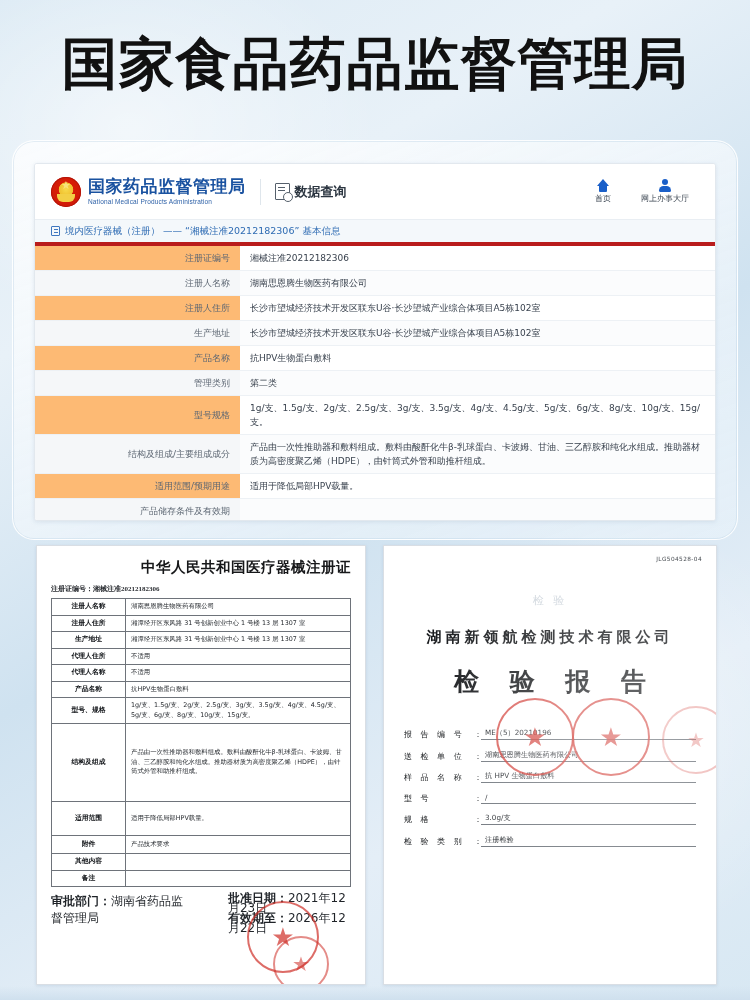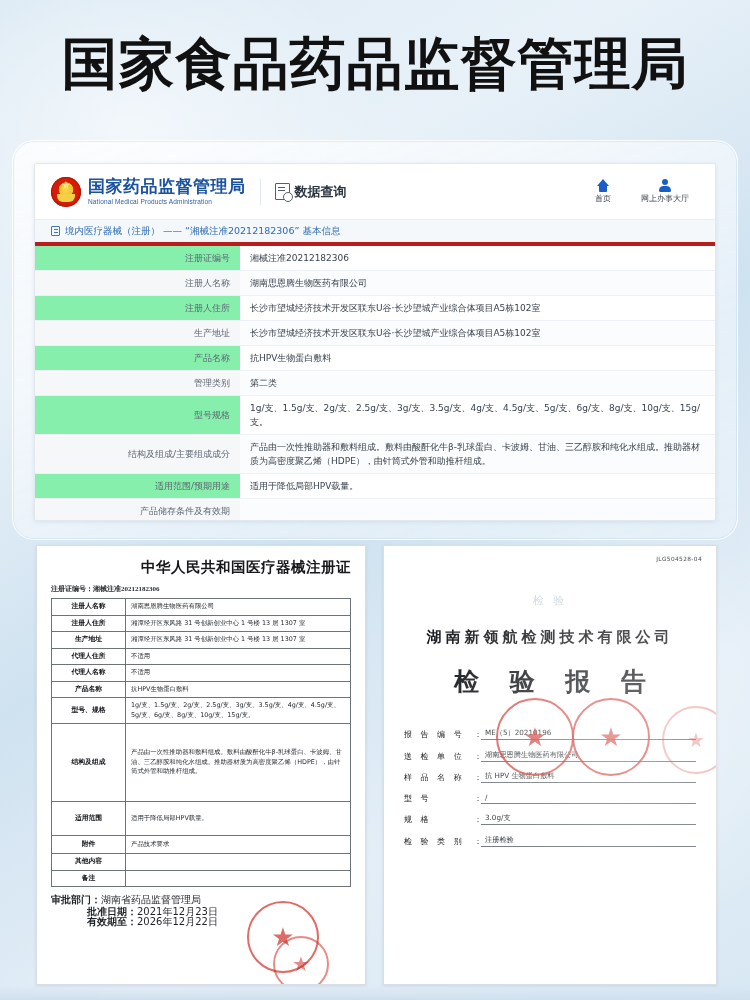--- a/index.html
+++ b/index.html
@@ -131,21 +131,21 @@
 
   
   .info-table{width:100%;border-collapse:collapse;}
   .info-table tr{border-bottom:1px solid #edf1f5;}
   .info-table td{
     font-family:"DejaVu Sans","Liberation Sans",sans-serif;
     font-size:9px;color:#4a5460;padding:5px 8px;vertical-align:middle;
     line-height:14px;
   }
   .info-table td.k{
-    width:205px;text-align:right;background:#86efac;color:#5d6773;padding-right:10px;
+    width:205px;text-align:right;background:#fdba74;color:#5d6773;padding-right:10px;
   }
   .info-table td.v{background:#fff;color:#39424e;padding-left:10px;}
   .info-table tr.alt td.k{background:#f5f7f9;}
   .info-table tr.alt td.v{background:#fbfcfd;}
 
   
   .docs{position:absolute;left:0;top:540px;width:750px;height:460px;}
   .paper{
     position:absolute;background:#fff;border:1px solid #d9dee4;
     box-shadow:0 1px 3px rgba(110,140,170,.2);overflow:hidden;
@@ -166,21 +166,21 @@
     border:1px solid #6e737a;font-family:"DejaVu Sans","Liberation Sans",sans-serif;
     font-size:6.4px;line-height:9.5px;color:#1f2328;padding:3px 4px;vertical-align:middle;
   }
   .cert-table td.ck{
     width:74px;text-align:center;font-weight:bold;font-size:6.8px;color:#111418;
   }
   .cert-table td.cv{padding-left:5px;}
   .cert-foot{
     display:flex;justify-content:space-between;align-items:flex-start;
     margin-top:6px;font-family:"DejaVu Sans","Liberation Sans",sans-serif;
-    font-size:10px;color:#1f2328;position:relative;flex-direction:column;
+    font-size:12px;color:#1f2328;position:relative;
   }
   .cert-foot-l{font-weight:bold;}
   .cert-foot-l span.val{font-weight:normal;}
   .cert-foot-r{text-align:left;line-height:10px;font-weight:bold;margin-left:36px;}
   .cert-foot-r span.val{font-weight:normal;}
 
   
   .rep-code{
     text-align:right;font-family:"DejaVu Sans","Liberation Sans",sans-serif;
     font-size:5.8px;color:#3c4147;letter-spacing:.4px;margin-bottom:26px;

